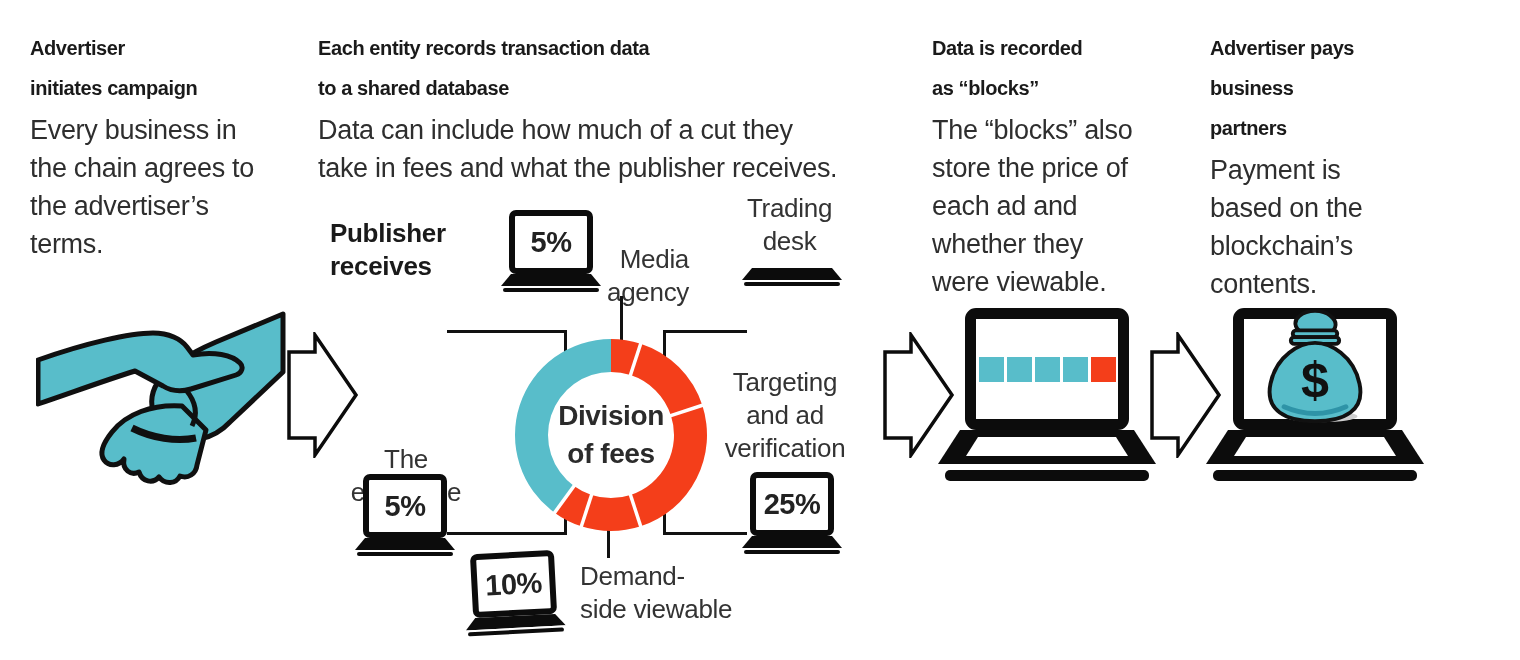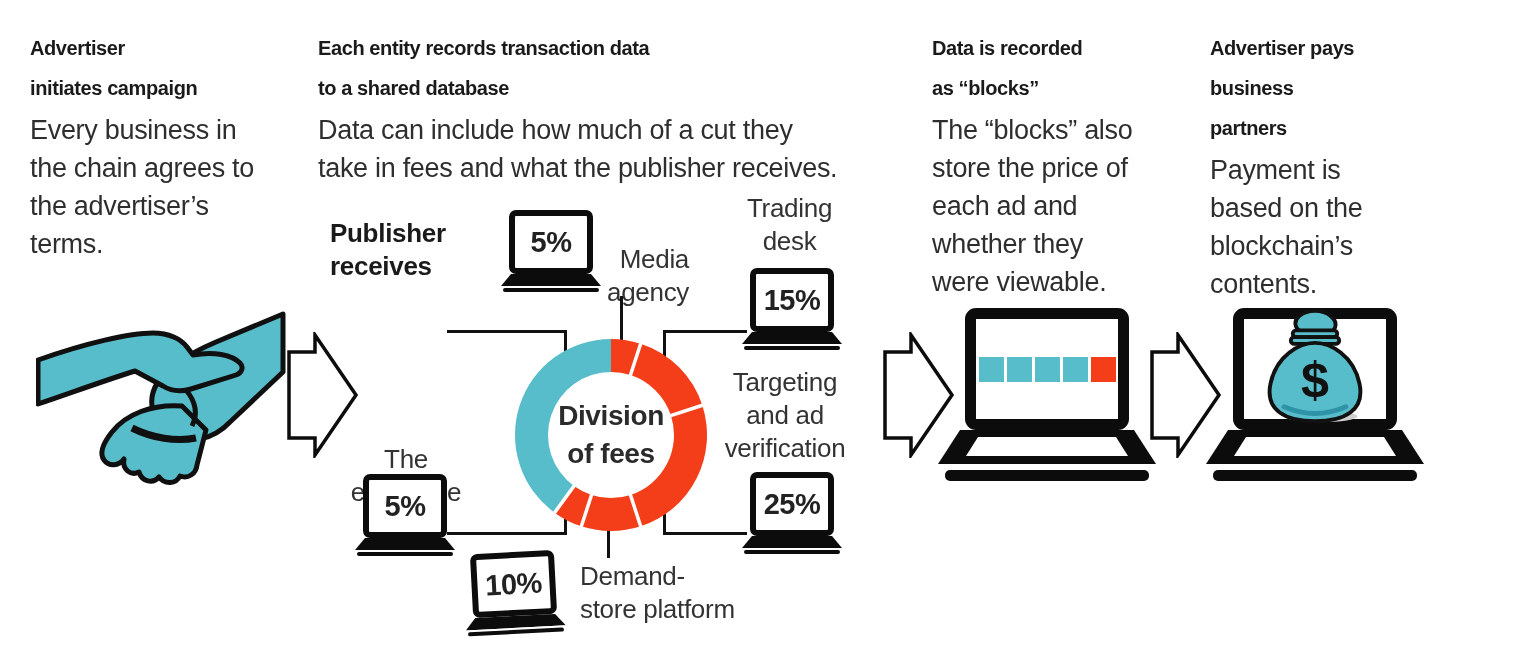--- a/index.html
+++ b/index.html
@@ -93,21 +93,21 @@
   <div class="dlabel media-label">Media
 agency</div>
   <div class="dlabel targeting-label">Targeting
 and ad
 verification</div>
   <div class="dlabel trading-label">Trading
 desk</div>
   <div class="dlabel exchange-label">The
 exchange</div>
   <div class="dlabel demand-label">Demand-
-store platform</div>
+side viewable</div>
 
   <div class="conn" style="left:447px;top:330px;width:120px;height:3px"></div>
   <div class="conn" style="left:564px;top:330px;width:3px;height:22px"></div>
   <div class="conn" style="left:620px;top:296px;width:3px;height:46px"></div>
   <div class="conn" style="left:663px;top:330px;width:3px;height:28px"></div>
   <div class="conn" style="left:663px;top:330px;width:84px;height:3px"></div>
   <div class="conn" style="left:663px;top:512px;width:3px;height:23px"></div>
   <div class="conn" style="left:663px;top:532px;width:84px;height:3px"></div>
   <div class="conn" style="left:447px;top:532px;width:120px;height:3px"></div>
   <div class="conn" style="left:564px;top:517px;width:3px;height:18px"></div>
@@ -135,23 +135,20 @@
     <div class="lt-screen">
       <span class="pct">5%</span>
     </div>
     <svg class="lt-base" viewBox="0 0 100 20">
       <polygon points="10,1 90,1 100,13 0,13"></polygon>
         <rect x="0" y="13" width="100" height="2.2" fill="#fff"></rect>
         <rect class="k" x="2" y="15" width="96" height="4" rx="2"></rect>
     </svg>
   </div>
   <div class="laptop-s lt-15">
-    <div class="lt-screen">
-      <span class="pct">15%</span>
-    </div>
     <svg class="lt-base" viewBox="0 0 100 20">
       <polygon points="10,1 90,1 100,13 0,13"></polygon>
         <rect x="0" y="13" width="100" height="2.2" fill="#fff"></rect>
         <rect class="k" x="2" y="15" width="96" height="4" rx="2"></rect>
     </svg>
   </div>
   <div class="laptop-s lt-25">
     <div class="lt-screen">
       <span class="pct">25%</span>
     </div>

